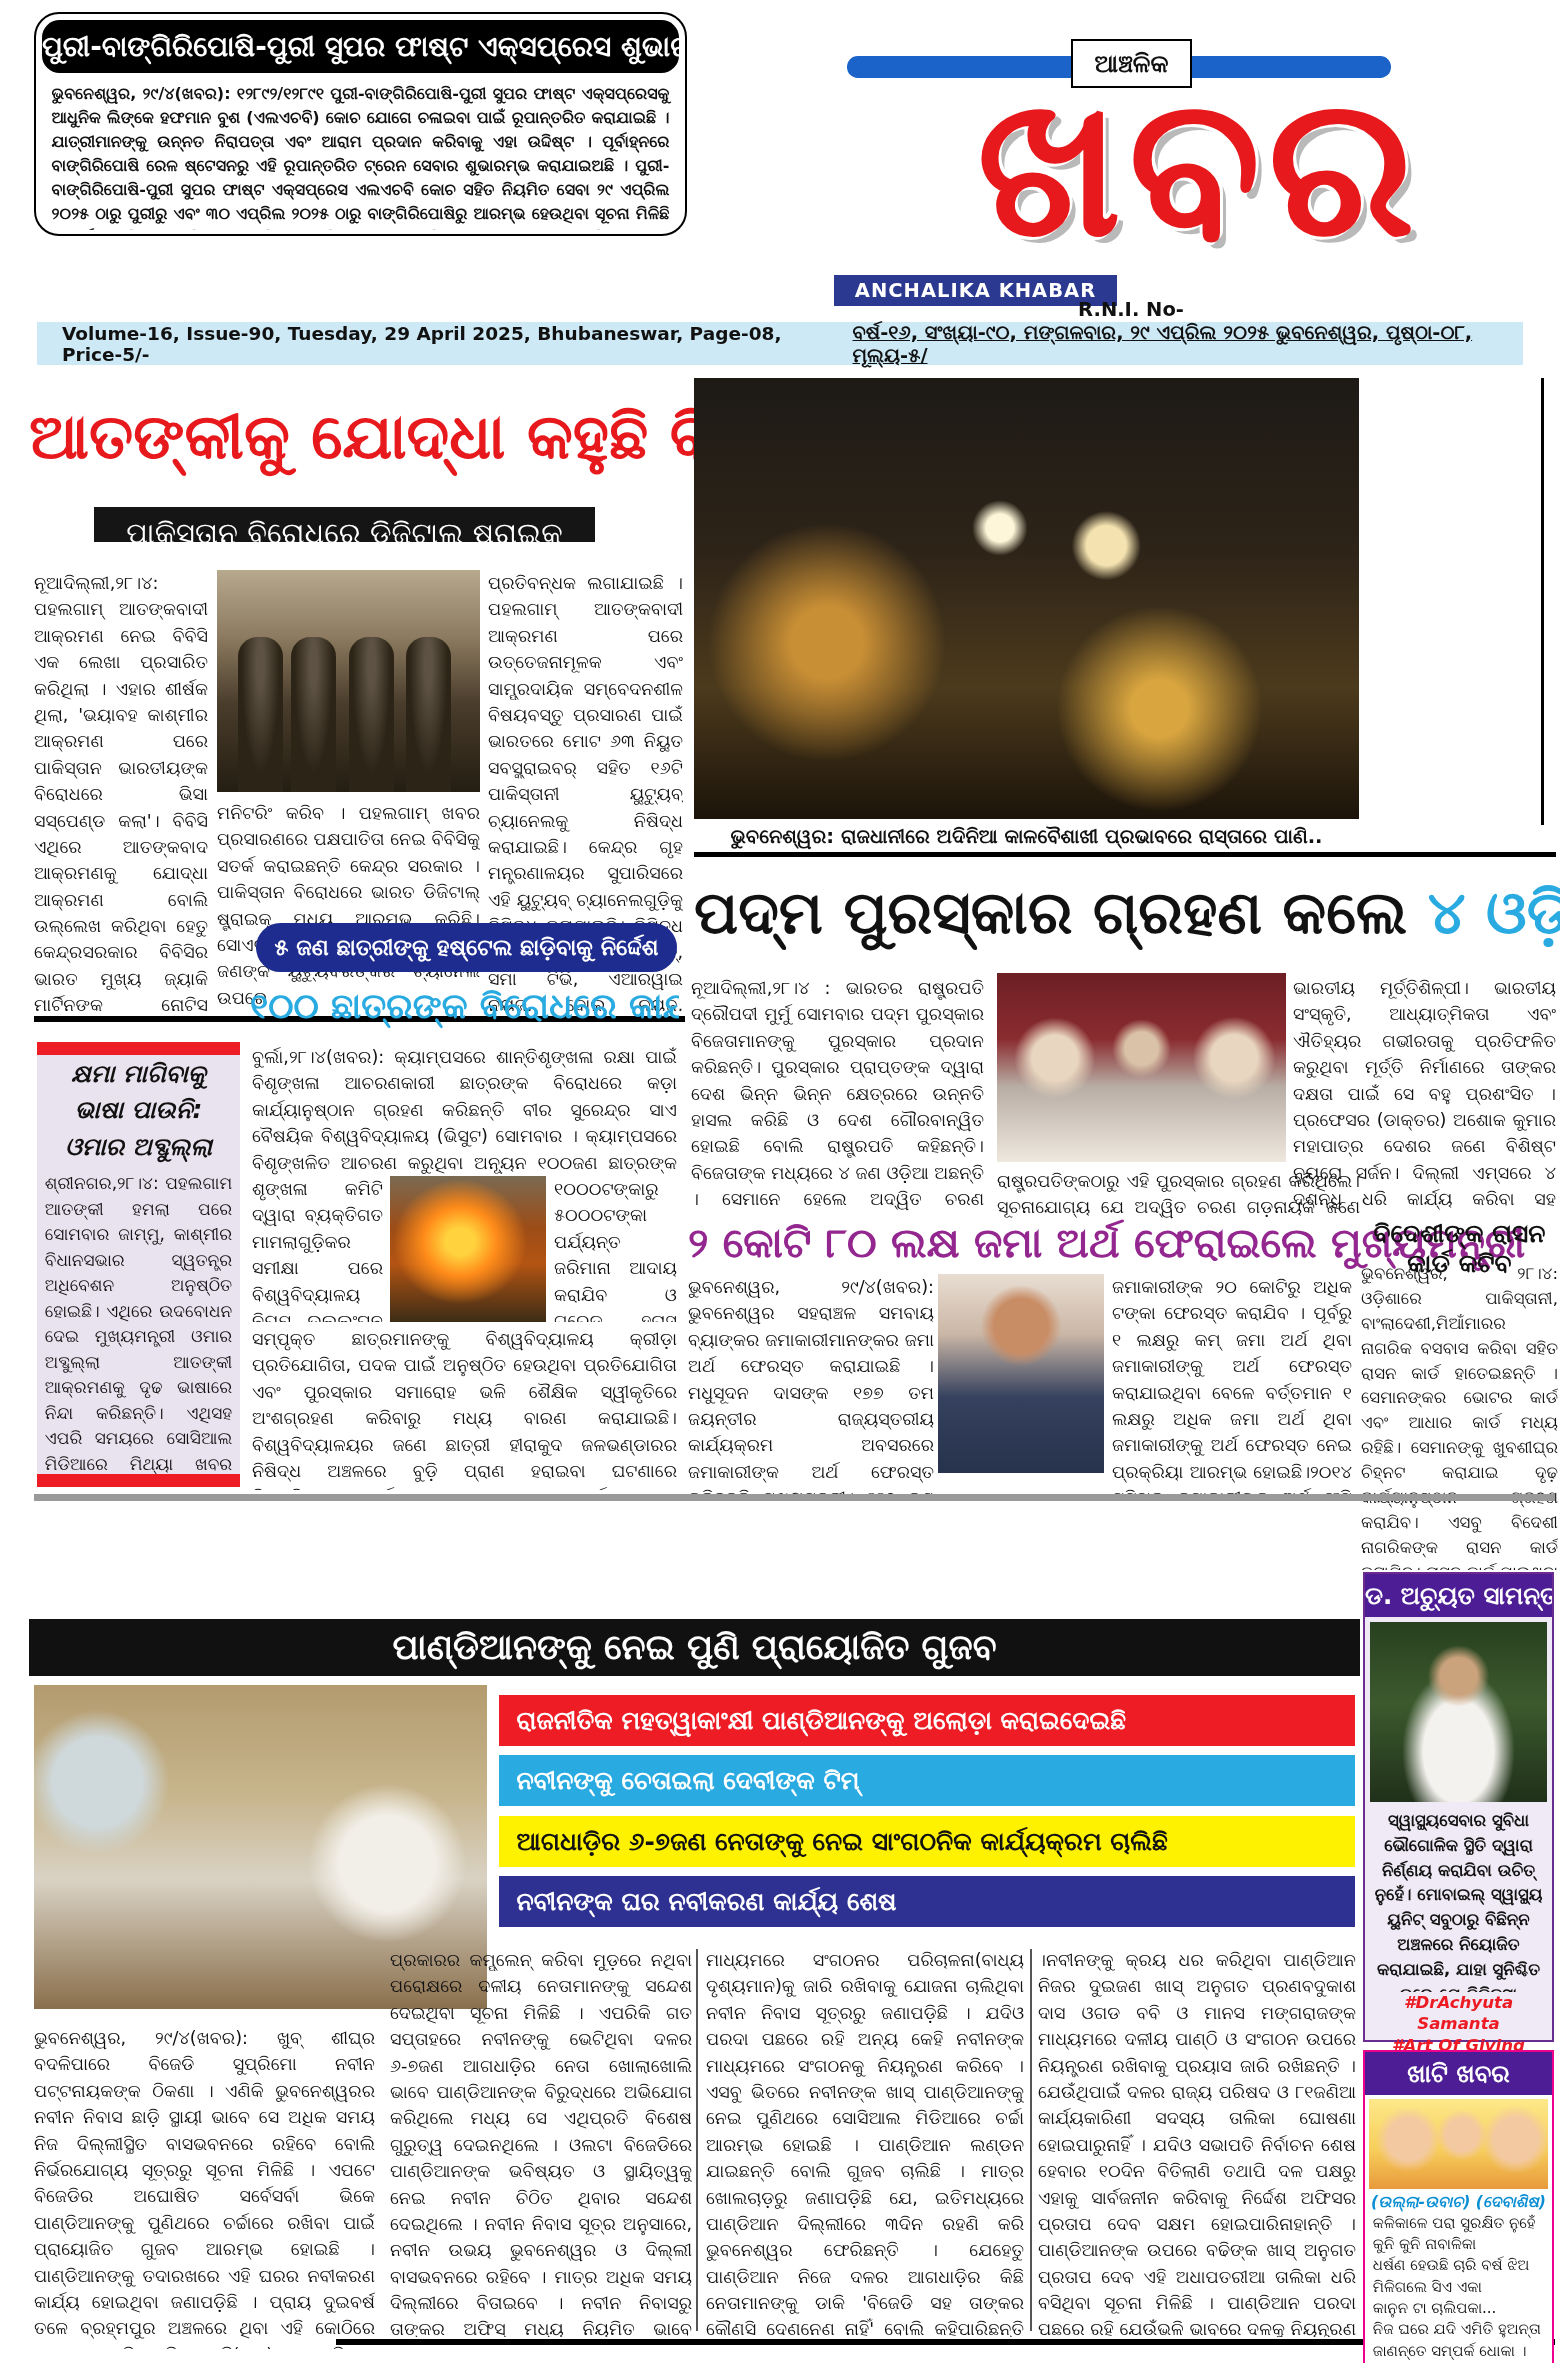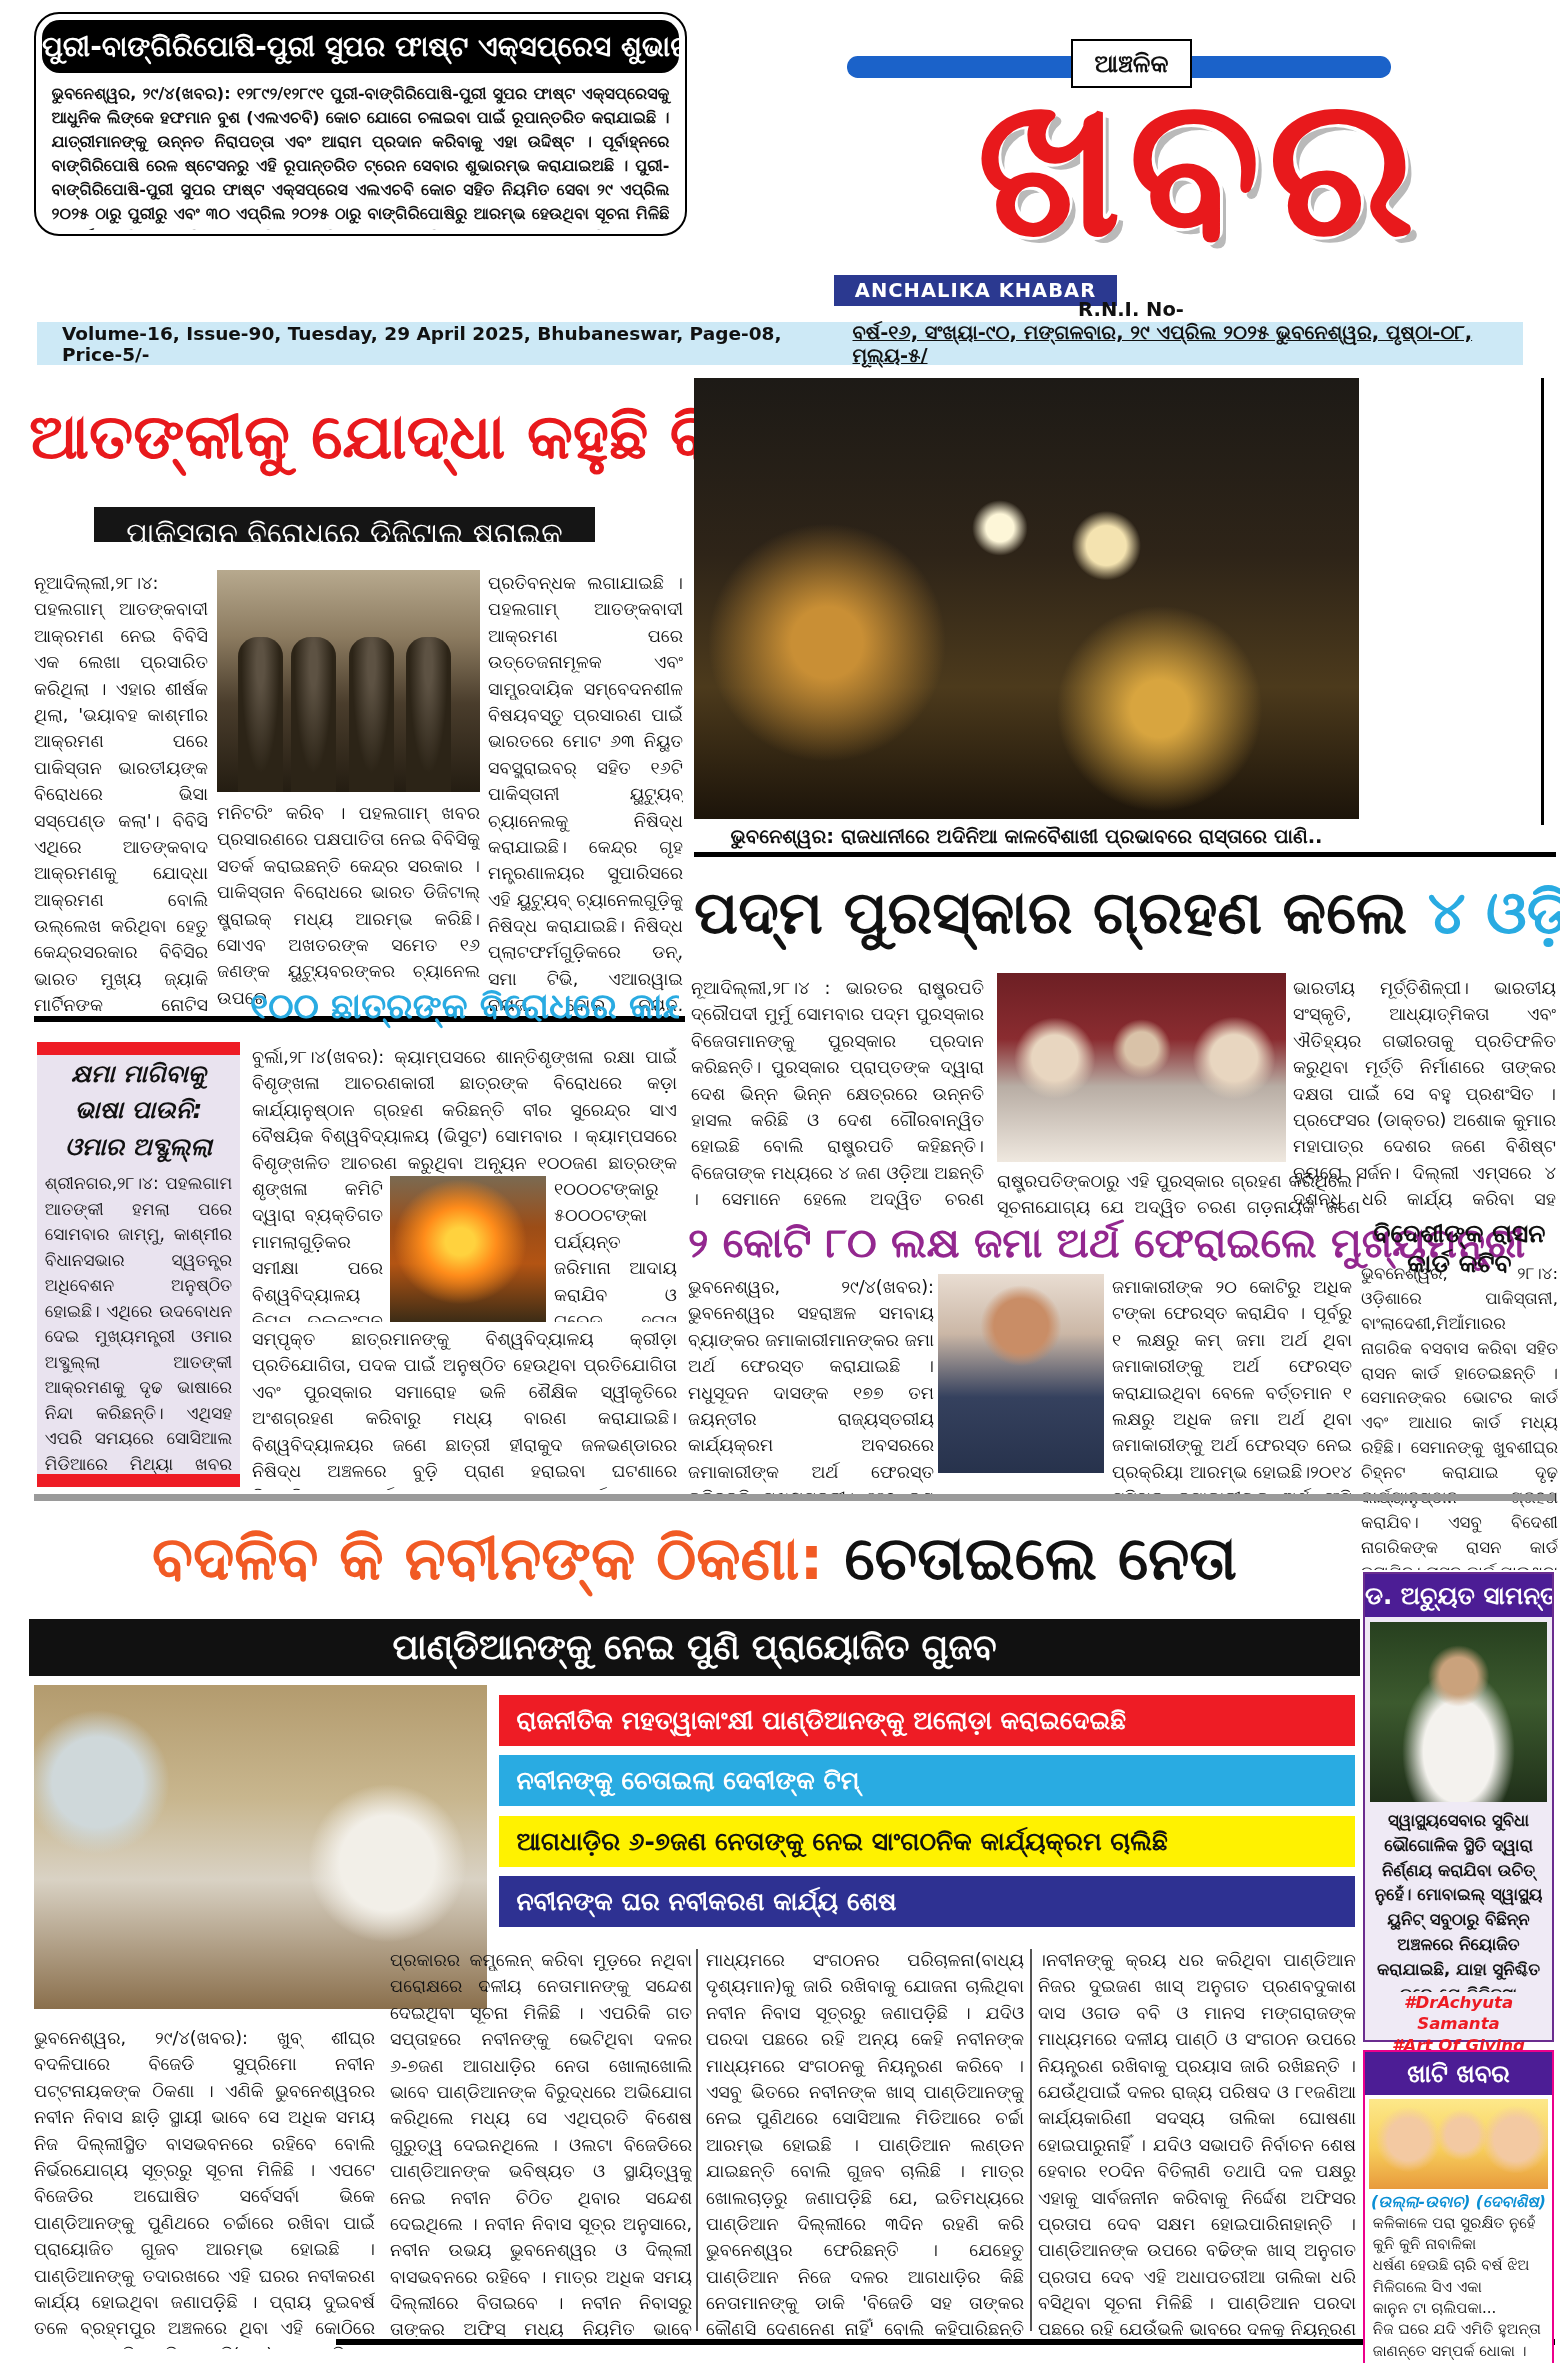--- a/index.html
+++ b/index.html
@@ -204,30 +204,30 @@
   <div class="abs" id="ration-headline">ବିଦେଶୀଙ୍କ ରାସନ କାର୍ଡ କଟିବ</div>
   <div class="abs bodytxt ovh" id="ration-body">ଭୁବନେଶ୍ୱର, ୨୮।୪: ଓଡ଼ିଶାରେ ପାକିସ୍ତାନୀ, ବାଂଲାଦେଶୀ,ମିଆଁମାରର ନାଗରିକ ବସବାସ କରିବା ସହିତ ରାସନ କାର୍ଡ ହାତେଇଛନ୍ତି । ସେମାନଙ୍କର ଭୋଟର କାର୍ଡ ଏବଂ ଆଧାର କାର୍ଡ ମଧ୍ୟ ରହିଛି। ସେମାନଙ୍କୁ ଖୁବଶୀଘ୍ର ଚିହ୍ନଟ କରାଯାଇ ଦୃଢ଼ କାର୍ଯ୍ୟାନୁଷ୍ଠାନ ଗ୍ରହଣ କରାଯିବ। ଏସବୁ ବିଦେଶୀ ନାଗରିକଙ୍କ ରାସନ କାର୍ଡ କଟାଯିବ। ରାସନ କାର୍ଡ ପାଇଥିବା ବିଦେଶୀଙ୍କୁ ଚିହ୍ନଟ କରିବା ପାଇଁ ସରକାର ନିର୍ଦ୍ଦେଶ ଜାରି ହୋଇଛି । ସମସ୍ତ ଜିଲ୍ଲାପାଳଙ୍କୁ ସରକାରଙ୍କ ପକ୍ଷରୁ ନିର୍ଦ୍ଦେଶ ଜାରି କରାଯାଇଛି । ସେମାନଙ୍କୁ ଚିହ୍ନଟ କରି ରାସନ କାର୍ଡ ତାଲିକାରୁ ନାମ କାଟିବାକୁ ସରକାରଙ୍କ ପକ୍ଷରୁ କଡ଼ା ନିର୍ଦ୍ଦେଶ ଜାରି ହୋଇଛି।</div>
 
   <div class="abs" id="omar-box">
     <div class="redbar" style="top:0;"></div>
     <div id="omar-head">କ୍ଷମା ମାଗିବାକୁ ଭାଷା ପାଉନି: ଓମାର ଅବ୍ଦୁଲ୍ଲା</div>
     <div id="omar-body">ଶ୍ରୀନଗର,୨୮।୪: ପହଲଗାମ ଆତଙ୍କୀ ହମଲା ପରେ ସୋମବାର ଜାମ୍ମୁ, କାଶ୍ମୀର ବିଧାନସଭାର ସ୍ୱତନ୍ତ୍ର ଅଧିବେଶନ ଅନୁଷ୍ଠିତ ହୋଇଛି। ଏଥିରେ ଉଦବୋଧନ ଦେଇ ମୁଖ୍ୟମନ୍ତ୍ରୀ ଓମାର ଅବ୍ଦୁଲ୍ଲା ଆତଙ୍କୀ ଆକ୍ରମଣକୁ ଦୃଢ ଭାଷାରେ ନିନ୍ଦା କରିଛନ୍ତି। ଏଥିସହ ଏପରି ସମୟରେ ସୋସିଆଲ ମିଡିଆରେ ମିଥ୍ୟା ଖବର ପ୍ରଚାର କରୁଥିବା ବ୍ୟକ୍ତିଙ୍କୁ ଚେତାବନୀ ଦେଇଛନ୍ତି। ସୁଧୁରି ଯାଅ, ନଚେତ୍ କଡ଼ା କାର୍ଯ୍ୟାନୁଷ୍ଠାନ ନିଆଯିବ ବୋଲି ସେ କହିଛନ୍ତି। ସେ କହିଛନ୍ତି ଯେ, ଏବେ ଜାମ୍ମୁ-କାଶ୍ମୀର ପାଇଁ ରାଜ୍ୟ ମାନ୍ୟତା ଦାବି ସମୟ ନୁହେଁ । ପହଲଗାମ୍ ଘଟଣା ପରେ କେଉଁ ମୁହଁରେ ମୁଁ ରାଜ୍ୟ ମାନ୍ୟତା ମାଗିବି ? ମୃତାହତଙ୍କ ପରିବାରବର୍ଗଙ୍କଠାର କ୍ଷମା ମାଗିବି ଭାଷା ପାଉନି । ରାଜ୍ୟ ମୁଖିଆ ଭାବେ ପର୍ଯ୍ୟଟକଙ୍କୁ ସୁରକ୍ଷିତ ଫେରାଇବା ଦାୟିତ୍ୱ ଥିଲା ମୋର ।</div>
     <div class="redbar" style="bottom:0;"></div>
   </div>
 
+  <div class="abs" id="stud-pill">୫ ଜଣ ଛାତ୍ରୀଙ୍କୁ ହଷ୍ଟେଲ ଛାଡ଼ିବାକୁ ନିର୍ଦ୍ଦେଶ</div>
   <div class="abs" id="stud-headline">୧୦୦ ଛାତ୍ରଙ୍କ ବିରୋଧରେ କାର୍ଯ୍ୟାନୁଷ୍ଠାନ</div>
   <div class="abs bodytxt" id="stud-t1">ବୁର୍ଲା,୨୮।୪(ଖବର): କ୍ୟାମ୍ପସରେ ଶାନ୍ତିଶୃଙ୍ଖଳା ରକ୍ଷା ପାଇଁ ବିଶୃଙ୍ଖଳା ଆଚରଣକାରୀ ଛାତ୍ରଙ୍କ ବିରୋଧରେ କଡ଼ା କାର୍ଯ୍ୟାନୁଷ୍ଠାନ ଗ୍ରହଣ କରିଛନ୍ତି ବୀର ସୁରେନ୍ଦ୍ର ସାଏ ବୈଷୟିକ ବିଶ୍ୱବିଦ୍ୟାଳୟ (ଭିସୁଟ) ସୋମବାର । କ୍ୟାମ୍ପସରେ ବିଶୃଙ୍ଖଳିତ ଆଚରଣ କରୁଥିବା ଅନ୍ୟୂନ ୧୦୦ଜଣ ଛାତ୍ରଙ୍କ ବିରୋଧରେ କର୍ତ୍ତୃପକ୍ଷ ପଦକ୍ଷେପ ନେଇଛନ୍ତି।</div>
   <div class="abs ph" id="fire-photo"></div>
   <div class="abs bodytxt" id="stud-t2l">ଶୃଙ୍ଖଳା କମିଟି ଦ୍ୱାରା ବ୍ୟକ୍ତିଗତ ମାମଲାଗୁଡ଼ିକର ସମୀକ୍ଷା ପରେ ବିଶ୍ୱବିଦ୍ୟାଳୟ ନିୟମ ଉଲ୍ଲଂଘନ ପାଇଁ ଦଣ୍ଡିତ କରାଯାଇଛି। ସେମାନଙ୍କଠାରୁ</div>
   <div class="abs bodytxt" id="stud-t2r">୧୦୦୦ଟଙ୍କାରୁ ୫୦୦୦ଟଙ୍କା ପର୍ଯ୍ୟନ୍ତ ଜରିମାନା ଆଦାୟ କରାଯିବ ଓ ଗ୍ରେଡ୍ ହ୍ରାସ ନେଇ ଦଣ୍ଡବିଧାନ ନିର୍ଦ୍ଦେଶ ଦିଆଯାଇଛି।</div>
   <div class="abs bodytxt" id="stud-t3">ସମ୍ପୃକ୍ତ ଛାତ୍ରମାନଙ୍କୁ ବିଶ୍ୱବିଦ୍ୟାଳୟ କ୍ରୀଡ଼ା ପ୍ରତିଯୋଗିତା, ପଦକ ପାଇଁ ଅନୁଷ୍ଠିତ ହେଉଥିବା ପ୍ରତିଯୋଗିତା ଏବଂ ପୁରସ୍କାର ସମାରୋହ ଭଳି ଶୈକ୍ଷିକ ସ୍ୱୀକୃତିରେ ଅଂଶଗ୍ରହଣ କରିବାରୁ ମଧ୍ୟ ବାରଣ କରାଯାଇଛି। ବିଶ୍ୱବିଦ୍ୟାଳୟର ଜଣେ ଛାତ୍ରୀ ହୀରାକୁଦ ଜଳଭଣ୍ଡାରର ନିଷିଦ୍ଧ ଅଞ୍ଚଳରେ ବୁଡ଼ି ପ୍ରାଣ ହରାଇବା ଘଟଣାରେ ବିଶ୍ୱବିଦ୍ୟାଳୟ କର୍ତ୍ତୃପକ୍ଷ ୬ ଜଣଙ୍କ ଉପରେ କାର୍ଯ୍ୟାନୁଷ୍ଠାନ ଗ୍ରହଣ କରିଛନ୍ତି । ୫ ଜଣ ଛାତ୍ରୀଙ୍କୁ ହଷ୍ଟେଲ ଛାଡ଼ିବାକୁ ନିର୍ଦ୍ଦେଶ ଦିଆଯାଇଛି। ସୂଚନାଥାଉକି, ଏପ୍ରିଲ ୧୦ ତାରିଖରେ ଭିସୁଟର ଜଣେ ଛାତ୍ରୀ ହୀରାକୁଦ ଜଳଭଣ୍ଡାରରେ ବୁଡ଼ି ଯାଇ ପ୍ରାଣ ହରାଇଥିଲେ। ସେ ଥିଲେ ଇଲେକ୍ଟ୍ରିକାଲ ଇଞ୍ଜିନିୟରିଂ ବିଭାଗର ଶେଷ ବର୍ଷର ଛାତ୍ରୀ ଶାଶ୍ୱତୀ ଭୋଇ ।</div>
 
   <div class="abs" id="gray-rule"></div>
 
-  <div class="abs" id="big-headline"><span class="orange">ବଦଳିବ କି ନବୀନଙ୍କ ଠିକଣା: </span><span>ଚେତାଇଲେ ନେତା</span></div>
   <div class="abs" id="black-bar">ପାଣ୍ଡିଆନଙ୍କୁ ନେଇ ପୁଣି ପ୍ରାୟୋଜିତ ଗୁଜବ</div>
 
   <div class="abs ph" id="naveen-photo"></div>
   <div class="bullet" id="bullet-0">ରାଜନୀତିକ ମହତ୍ୱାକାଂକ୍ଷୀ ପାଣ୍ଡିଆନଙ୍କୁ ଅଲୋଡ଼ା କରାଇଦେଇଛି</div>
   <div class="bullet" id="bullet-1">ନବୀନଙ୍କୁ ଚେତାଇଲା ଦେବୀଙ୍କ ଟିମ୍</div>
   <div class="bullet" id="bullet-2">ଆଗଧାଡ଼ିର ୬-୭ଜଣ ନେତାଙ୍କୁ ନେଇ ସାଂଗଠନିକ କାର୍ଯ୍ୟକ୍ରମ ଚାଲିଛି</div>
   <div class="bullet" id="bullet-3">ନବୀନଙ୍କ ଘର ନବୀକରଣ କାର୍ଯ୍ୟ ଶେଷ</div>
 
   <div class="abs bodytxt" id="nv-c1">ଭୁବନେଶ୍ୱର, ୨୯/୪(ଖବର): ଖୁବ୍ ଶୀଘ୍ର ବଦଳିପାରେ ବିଜେଡି ସୁପ୍ରିମୋ ନବୀନ ପଟ୍ଟନାୟକଙ୍କ ଠିକଣା । ଏଣିକି ଭୁବନେଶ୍ୱରର ନବୀନ ନିବାସ ଛାଡ଼ି ସ୍ଥାୟୀ ଭାବେ ସେ ଅଧିକ ସମୟ ନିଜ ଦିଲ୍ଲୀସ୍ଥିତ ବାସଭବନରେ ରହିବେ ବୋଲି ନିର୍ଭରଯୋଗ୍ୟ ସୂତ୍ରରୁ ସୂଚନା ମିଳିଛି । ଏପଟେ ବିଜେଡିର ଅଘୋଷିତ ସର୍ବେସର୍ବା ଭିକେ ପାଣ୍ଡିଆନଙ୍କୁ ପୁଣିଥରେ ଚର୍ଚ୍ଚାରେ ରଖିବା ପାଇଁ ପ୍ରାୟୋଜିତ ଗୁଜବ ଆରମ୍ଭ ହୋଇଛି । ପାଣ୍ଡିଆନଙ୍କୁ ତଦାରଖରେ ଏହି ଘରର ନବୀକରଣ କାର୍ଯ୍ୟ ହୋଇଥିବା ଜଣାପଡ଼ିଛି । ପ୍ରାୟ ଦୁଇବର୍ଷ ତଳେ ବ୍ରହ୍ମପୁର ଅଞ୍ଚଳରେ ଥିବା ଏହି କୋଠିରେ ୨-୩ମାସ ଧରି ଏହି କୋଠି(ଘର) ମରାମତି ଓ ନବୀକରଣ କାର୍ଯ୍ୟ ଚାଲିଥିଲା । ସାଧାରଣ ନିର୍ବାଚନରେ ଦଳର ପରାଜୟ ପରଠୁ ଦଳରେ ଆଭ୍ୟନ୍ତରୀଣ</div>
   <div class="abs bodytxt" id="nv-c2">ପ୍ରକାରର କମ୍ପ୍ଲେନ୍ କରିବା ମୁଡ଼ରେ ନଥିବା ପରୋକ୍ଷରେ ଦଳୀୟ ନେତାମାନଙ୍କୁ ସନ୍ଦେଶ ଦେଇଥିବା ସୂଚନା ମିଳିଛି । ଏପରିକି ଗତ ସପ୍ତାହରେ ନବୀନଙ୍କୁ ଭେଟିଥିବା ଦଳର ୬-୭ଜଣ ଆଗଧାଡ଼ିର ନେତା ଖୋଲାଖୋଲି ଭାବେ ପାଣ୍ଡିଆନଙ୍କ ବିରୁଦ୍ଧରେ ଅଭିଯୋଗ କରିଥିଲେ ମଧ୍ୟ ସେ ଏଥିପ୍ରତି ବିଶେଷ ଗୁରୁତ୍ୱ ଦେଇନଥିଲେ । ଓଲଟା ବିଜେଡିରେ ପାଣ୍ଡିଆନଙ୍କ ଭବିଷ୍ୟତ ଓ ସ୍ଥାୟିତ୍ୱକୁ ନେଇ ନବୀନ ଚିଠିତ ଥିବାର ସନ୍ଦେଶ ଦେଇଥିଲେ । ନବୀନ ନିବାସ ସୂତ୍ର ଅନୁସାରେ, ନବୀନ ଉଭୟ ଭୁବନେଶ୍ୱର ଓ ଦିଲ୍ଲୀ ବାସଭବନରେ ରହିବେ । ମାତ୍ର ଅଧିକ ସମୟ ଦିଲ୍ଲୀରେ ବିତାଇବେ । ନବୀନ ନିବାସରୁ ତାଙ୍କର ଅଫିସ୍ ମଧ୍ୟ ନିୟମିତ ଭାବେ ପରିଚାଳିତ ହେବ । ନବୀନ ଯେଉଁଠି ରହିଲେ ମଧ୍ୟ ସାଂଗଠନିକ କାର୍ଯ୍ୟକୁ ସେ ନିଜର ଟିମ୍</div>

